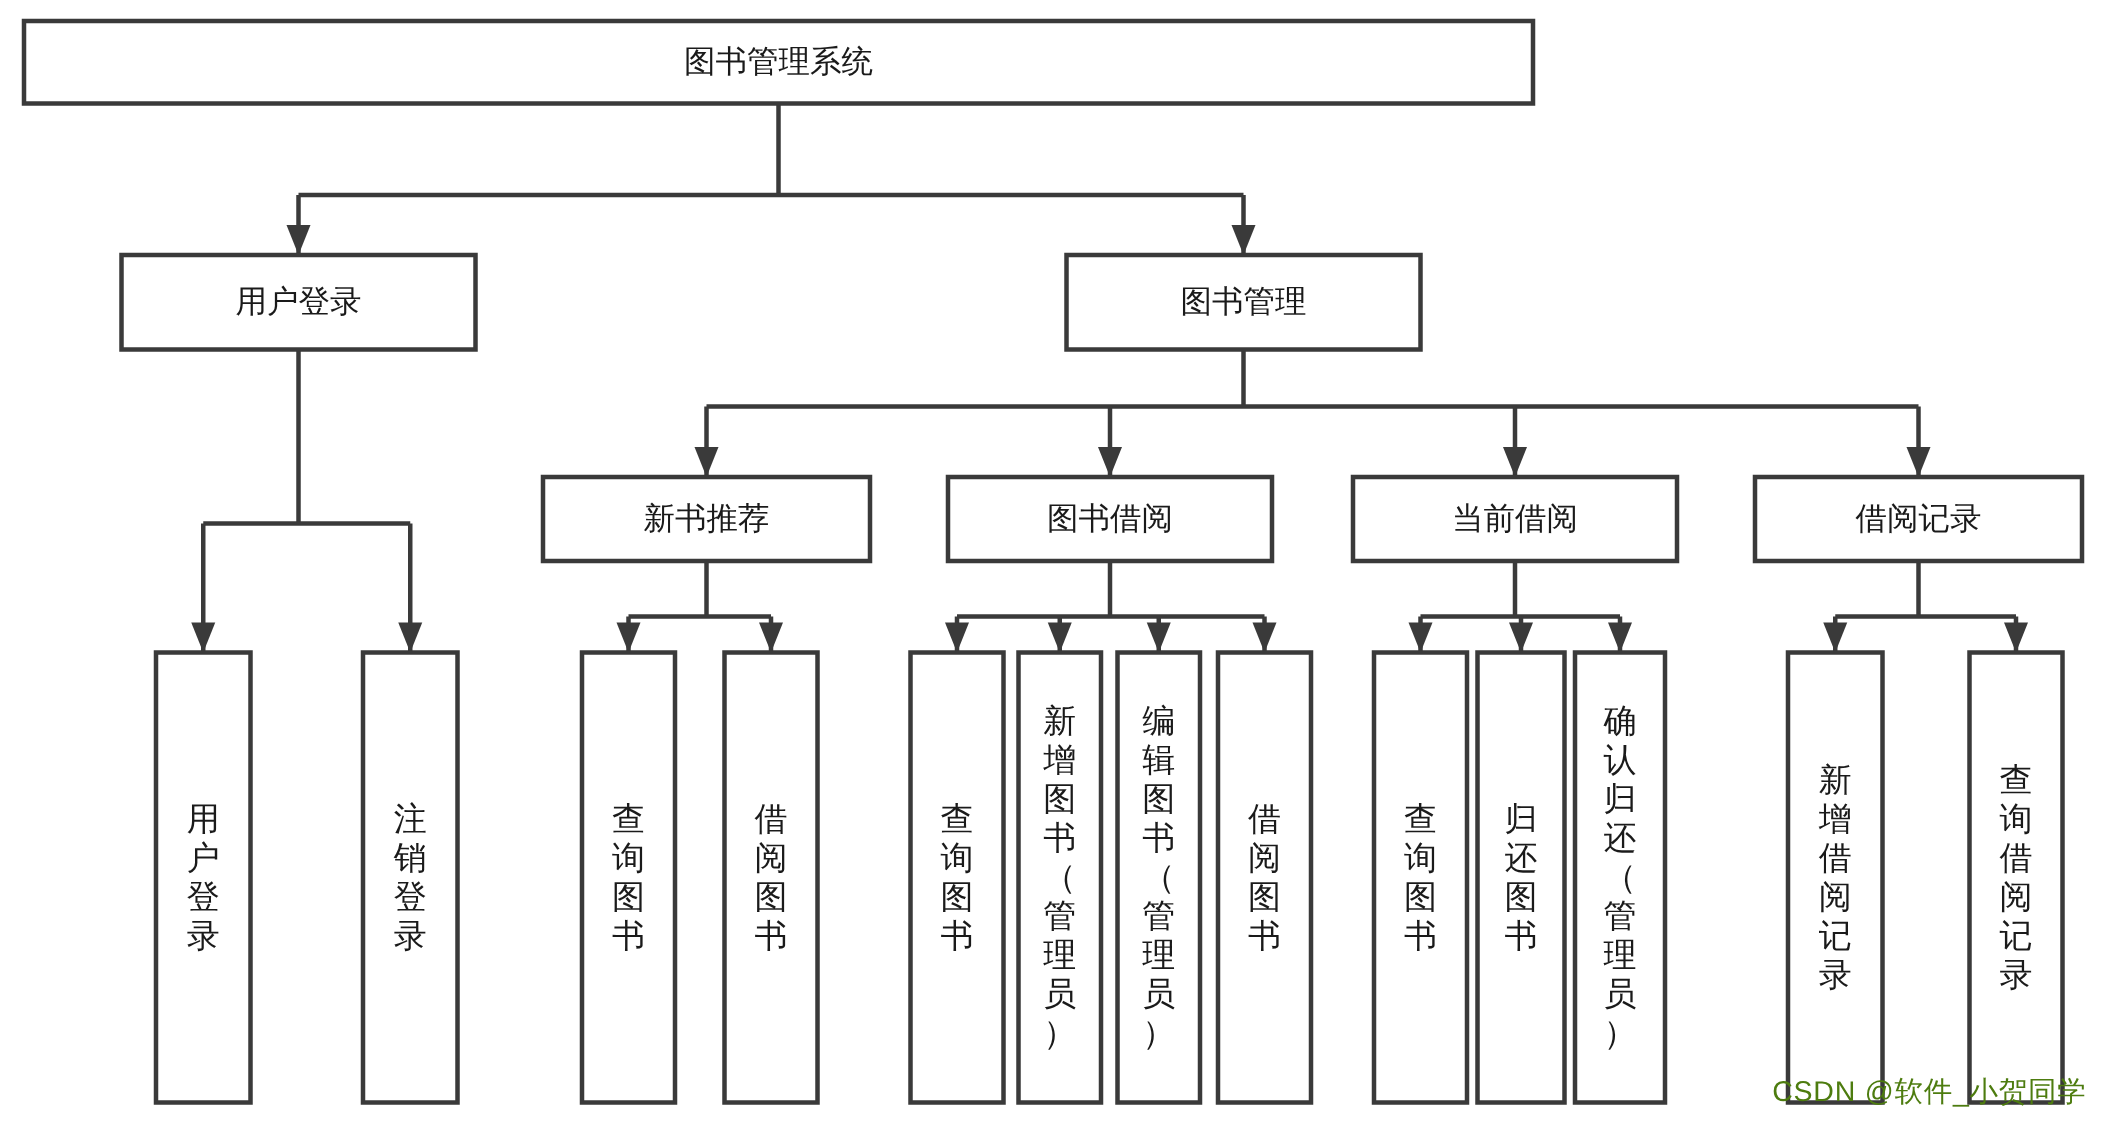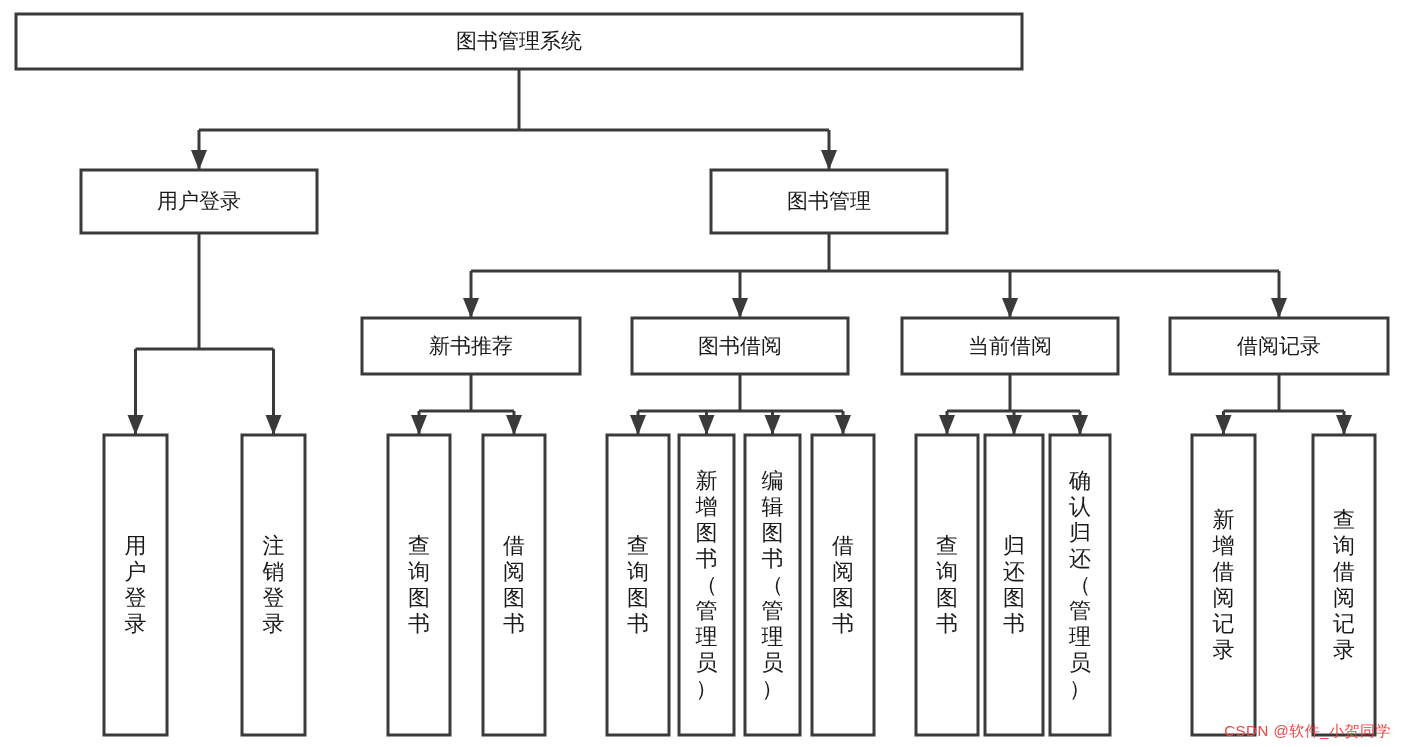--- a/index.html
+++ b/index.html
@@ -53,22 +53,22 @@
     font-family: "Liberation Sans", "DejaVu Sans", sans-serif;
     font-size: 22px;
     fill: #1a1a1a;
     text-anchor: middle;
   }
   .watermark {
     position: absolute;
     right: 14px;
     bottom: 6px;
     font-family: "Liberation Sans", "DejaVu Sans", sans-serif;
-    font-size: 15px;
-    color: #ef4444;
+    font-size: 19px;
+    color: #4d7c0f;
     letter-spacing: 0.5px;
     white-space: nowrap;
     user-select: none;
   }
 </style>
 </head>
 <body>
 
 <div id="diagram-root">
   <svg class="tree" viewBox="0 0 1405 747" xmlns="http://www.w3.org/2000/svg">

